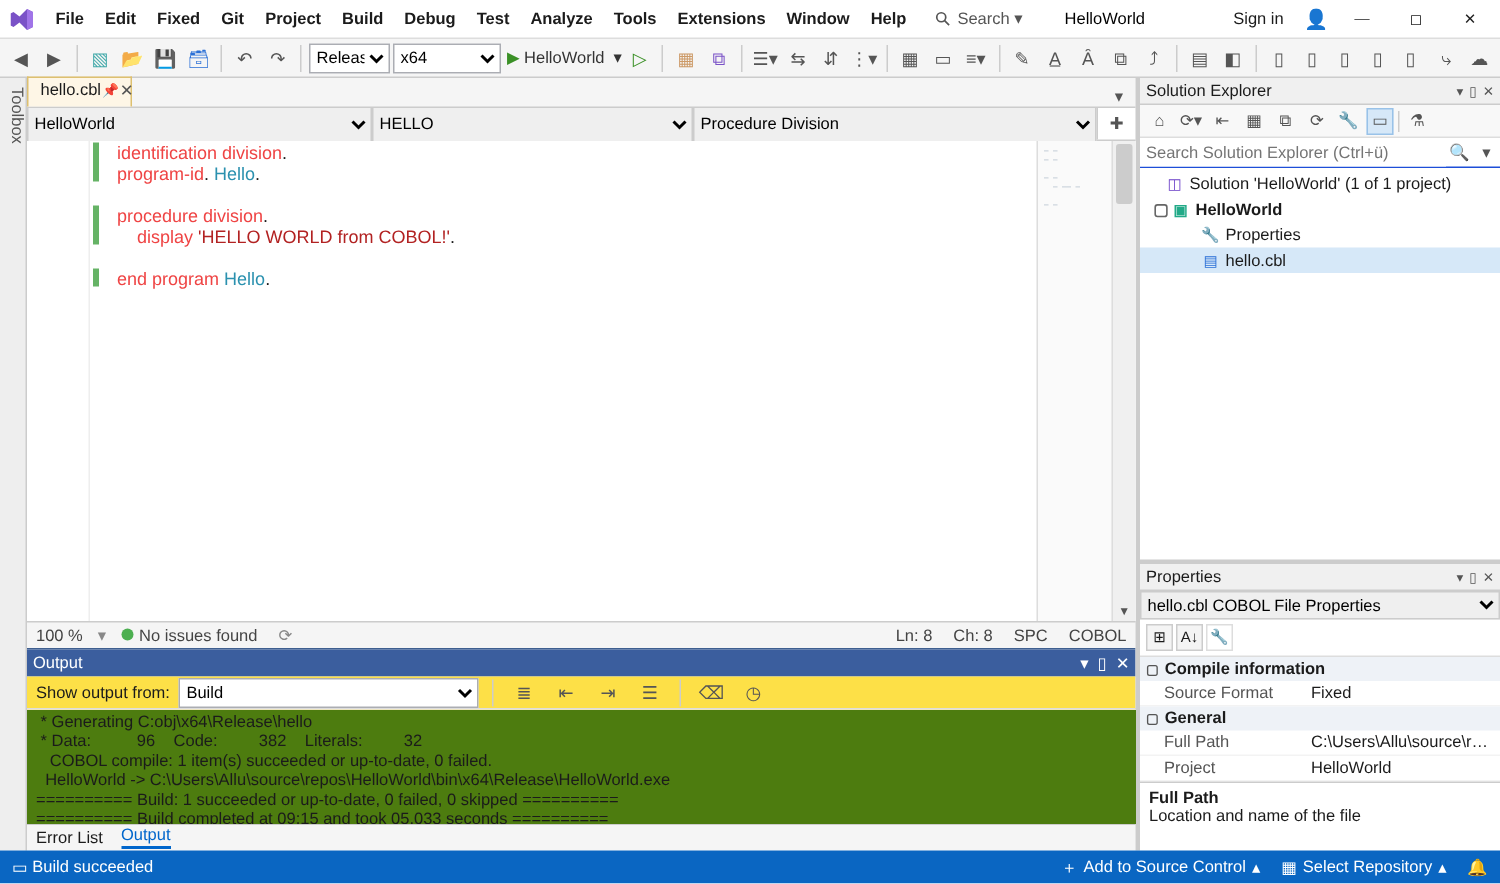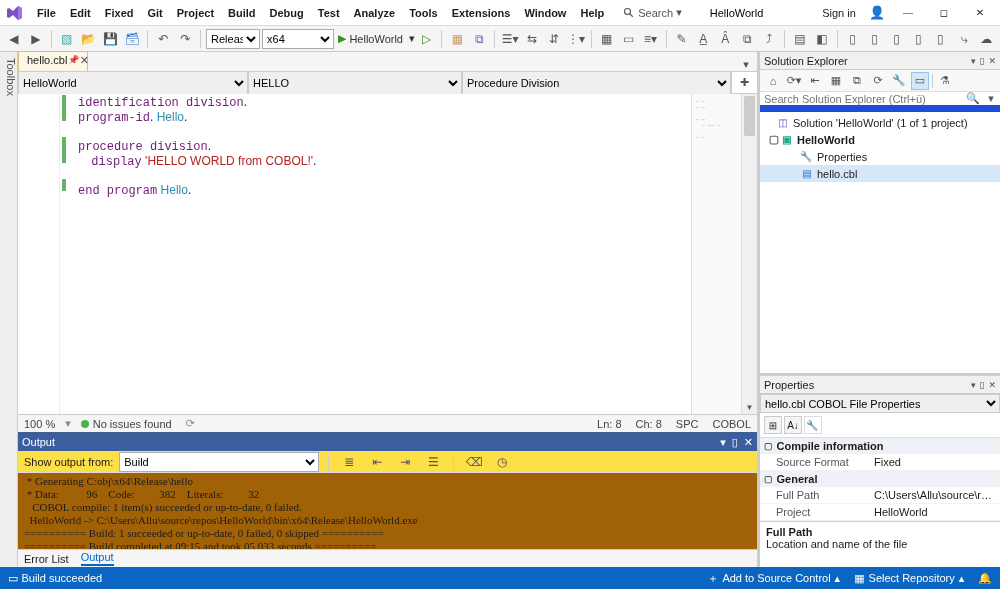--- a/index.html
+++ b/index.html
@@ -37,49 +37,49 @@
   .nav-combos select.nc1{width:230px;}
   .nav-combos select.nc2{width:214px;}
   .nav-combos select.nc3{flex:1;}
   .nav-combos .splitbtn{width:26px;display:flex;align-items:center;justify-content:center;border-left:1px solid #ccc;color:#555;}
   .editor-wrap{ flex:1; display:flex; min-height:0;}
   .editor { flex:1; display:flex; min-height:0; background:#fff; font-family: Consolas, monospace; font-size:12px; position:relative;}
   .gutter{ width:42px; background:#fff; border-right:1px solid #eee;}
   .marks{ width:10px; position:relative;}
   .mark{position:absolute;left:2px;width:4px;height:12px;background:#66b366;}
   .code{ flex:1; white-space:pre; padding-left:8px; line-height:14px; padding-top:1px;}
-  .kw{color:#701a75;font-family:Liberation Mono, monospace;}
+  .kw{color:#ef4444;}
   .str{color:#b22222;}
   .ident{color:#2b91af;}
   .minimap{ width:50px; border-left:1px solid #ddd; background:#fafafa; padding:4px; font-size:5px; line-height:6px; color:#9ab; font-family:Consolas,monospace; white-space:pre;}
   .editor-scroll{width:16px;background:#f0f0f0;border-left:1px solid #ddd;position:relative;}
   .editor-scroll .thumb{position:absolute;top:2px;left:2px;right:2px;height:40px;background:#ccc;border-radius:2px;}
   .editor-scroll .arrow-up,.editor-scroll .arrow-down{position:absolute;left:0;width:100%;height:14px;display:flex;align-items:center;justify-content:center;font-size:8px;color:#555;}
   .editor-scroll .arrow-up{top:0}.editor-scroll .arrow-down{bottom:0}
   .editor-status{ height:18px; border-top:1px solid #ccc; display:flex; align-items:center; font-size:11px; color:#444; padding:0 6px; gap:10px; background:#f5f5f5;}
   .editor-status .right{margin-left:auto; display:flex; gap:14px;}
   .dot-green{width:8px;height:8px;border-radius:50%;background:#4caf50;display:inline-block;margin-right:4px;}
   
   .output-panel{ border-top:1px solid #3f5f8f;}
   .panel-title{ height:18px; background:#3b5e9e; color:#fff; display:flex; align-items:center; padding:0 4px; font-size:11px;}
   .panel-title .right-ico{margin-left:auto;display:flex;gap:6px;}
   .output-toolbar{ height:22px; display:flex; align-items:center; gap:6px; padding:2px 6px; background:#fde047; border-bottom:1px solid #ddd;}
-  .output-body{ height:76px; overflow:auto; background:#a16207; font-family:Liberation Serif, serif; font-size:11px; line-height:13px; padding:2px 6px; white-space:pre; position:relative;}
+  .output-body{ height:76px; overflow:auto; background:#4d7c0f; font-family:Liberation Sans, sans-serif; font-size:11px; line-height:13px; padding:2px 6px; white-space:pre; position:relative;}
   .output-body::-webkit-scrollbar{width:14px;height:14px}
   .output-body::-webkit-scrollbar-thumb{background:#ccc}
   .tabs-bottom{height:18px;background:#f5f5f5;border-top:1px solid #ccc;display:flex;align-items:center;padding-left:6px;gap:12px;font-size:11px;}
   .tabs-bottom .active{color:#0066cc;border-bottom:2px solid #0066cc;padding-bottom:1px;}
   
   .rightpane{ width:243px; display:flex; flex-direction:column; border-left:3px solid #ccc;}
   .rp-title{height:18px;background:#f0f0f0;border-bottom:1px solid #ccc;display:flex;align-items:center;padding:0 4px;font-size:11px;}
   .rp-title .btns{margin-left:auto;display:flex;gap:4px;font-size:9px;color:#555;}
   .rp-tool{height:22px;display:flex;align-items:center;gap:3px;padding:0 4px;border-bottom:1px solid #ddd;background:#f8f8f8;}
   .rp-tool .tbtn{width:18px;height:18px;font-size:11px;}
   .rp-tool .tbtn.active{border:1px solid #99c2e8;background:#d6e8f8;}
-  .rp-search{height:20px;border-bottom:7px solid #1d4ed8;display:flex;}
+  .rp-search{height:20px;border-bottom:1px solid #1d4ed8;display:flex;}
   .rp-search input{flex:1;border:none;padding:2px 4px;font-size:11px;outline:none;}
   .rp-search .sbtn{width:18px;display:flex;align-items:center;justify-content:center;color:#555;}
   .tree{flex:1;padding:2px 0;font-size:11px;overflow:auto;}
   .tnode{display:flex;align-items:center;height:17px;padding-left:4px;}
   .tnode .exp{width:12px;display:inline-block;text-align:center;color:#666;}
   .tnode .ico{width:14px;height:14px;margin-right:3px;display:inline-flex;align-items:center;justify-content:center;font-size:10px;}
   .tnode.sel{background:#d6e8f8;}
   .tnode.bold{font-weight:bold;}
   .props{border-top:3px solid #ccc;display:flex;flex-direction:column;}
   .props-body{flex:1;font-size:11px;}

